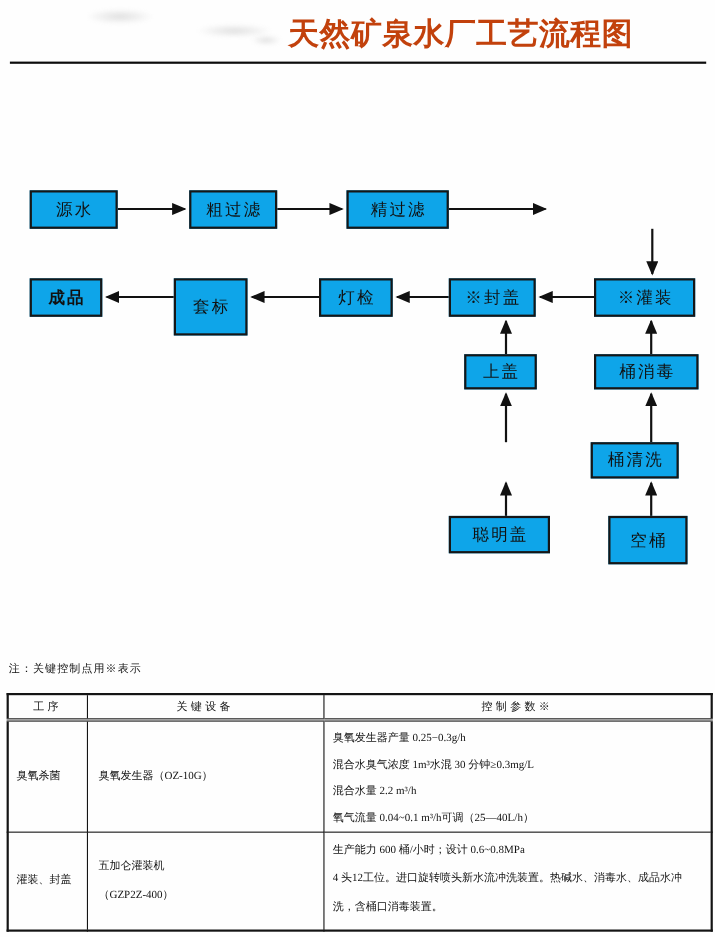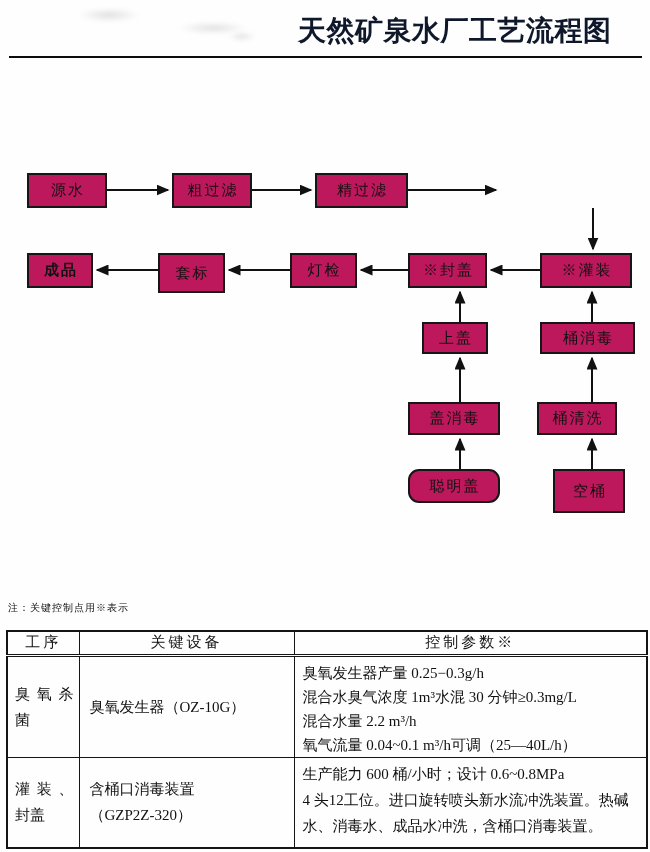--- a/index.html
+++ b/index.html
@@ -3,37 +3,37 @@
 <meta charset="utf-8">
 <style>
   html,body{margin:0;padding:0;background:#e8e8e8;}
   .page{
     position:relative;width:650px;height:852px;background:#fefefe;
     font-family:"Liberation Serif","DejaVu Serif",serif;color:#111;
     overflow:hidden;margin:0 auto;
   }
   .title{
     position:absolute;left:262px;top:12px;font-size:28px;font-weight:bold;
-    letter-spacing:0.5px;white-space:nowrap;color:#0f172a;margin-left:36px;
+    letter-spacing:0.5px;white-space:nowrap;color:#c2410c;
   }
   .rule{position:absolute;left:9px;top:56px;width:633px;height:2px;background:#0c0c0c;}
   .smudge{position:absolute;border-radius:50%;filter:blur(2px);opacity:.45;
     background:radial-gradient(ellipse,#b9b9b9 0%,rgba(230,230,230,0) 70%);}
   .flow-arrows{position:absolute;left:0;top:0;width:650px;height:852px;}
   .node{
-    position:absolute;border:2px solid #161616;background:#be185d;
+    position:absolute;border:2px solid #161616;background:#0ea5e9;
     display:flex;align-items:center;justify-content:center;
     font-size:15px;letter-spacing:2px;padding-left:2px;box-sizing:border-box;
     white-space:nowrap;
   }
   .note{position:absolute;left:8px;top:601px;font-size:10px;letter-spacing:1px;}
   table.params{
     position:absolute;left:6px;top:630px;width:640px;
     border-collapse:collapse;table-layout:fixed;
-    border:2px solid #141414;font-size:15px;
+    border:2px solid #141414;font-size:10px;
   }
   table.params th,table.params td{border:1px solid #141414;box-sizing:border-box;}
   table.params th{
     font-weight:normal;text-align:center;height:23px;letter-spacing:3px;
     border-bottom:3px double #141414;padding:1px 0 2px 0;
   }
   td.c-process{
     width:72px;vertical-align:middle;text-align:justify;text-justify:inter-ideograph;
     padding:0 5px 0 7px;word-break:break-all;line-height:26px;
   }
@@ -77,32 +77,31 @@
       <line x1="592" y1="402" x2="592" y2="358"></line>
       <line x1="592" y1="469" x2="592" y2="439"></line>
     </g>
   </svg>
 
   <div class="node" style="left:27px;top:173px;width:80px;height:35px;">源水</div>
   <div class="node" style="left:315px;top:173px;width:93px;height:35px;">精过滤</div>
   <div class="node" style="left:172px;top:173px;width:80px;height:35px;">粗过滤</div>
 
   <div class="node" style="left:27px;top:253px;width:66px;height:35px;font-weight:bold;">成品</div>
-  <div class="node" style="left:158px;top:253px;width:67px;height:40px;">套标</div>
+  <div class="node" style="left:158px;top:253px;width:67px;height:52px;">套标</div>
   <div class="node" style="left:290px;top:253px;width:67px;height:35px;">灯检</div>
   <div class="node" style="left:408px;top:253px;width:79px;height:35px;">※封盖</div>
   <div class="node" style="left:540px;top:253px;width:92px;height:35px;">※灌装</div>
 
   <div class="node" style="left:422px;top:322px;width:66px;height:32px;">上盖</div>
   <div class="node" style="left:540px;top:322px;width:95px;height:32px;">桶消毒</div>
 
-  <div class="node" style="left:408px;top:402px;width:92px;height:33px;">盖消毒</div>
   <div class="node" style="left:537px;top:402px;width:80px;height:33px;">桶清洗</div>
 
-  <div class="node" style="left:408px;top:469px;width:92px;height:34px;border-radius:11px;">聪明盖</div>
+  <div class="node" style="left:408px;top:469px;width:92px;height:34px;">聪明盖</div>
   <div class="node" style="left:553px;top:469px;width:72px;height:44px;">空桶</div>
 
   <div class="note">注：关键控制点用※表示</div>
 
   <table class="params">
     <colgroup>
       <col style="width:72px">
         <col style="width:215px">
         <col style="width:353px">
     </colgroup>
@@ -122,22 +121,22 @@
         <td class="c-param">
           <div class="pline">臭氧发生器产量 0.25−0.3g/h</div>
           <div class="pline">混合水臭气浓度 1m³水混 30 分钟≥0.3mg/L</div>
           <div class="pline">混合水量 2.2 m³/h</div>
           <div class="pline">氧气流量 0.04~0.1 m³/h可调（25—40L/h）</div>
         </td>
       </tr>
       <tr class="r2">
         <td class="c-process">灌装、封盖</td>
         <td class="c-equip">
-          <div class="pline">含桶口消毒装置</div>
-          <div class="pline">（GZP2Z-320）</div>
+          <div class="pline">五加仑灌装机</div>
+          <div class="pline">（GZP2Z-400）</div>
         </td>
         <td class="c-param">
           <div class="pline">生产能力 600 桶/小时；设计 0.6~0.8MPa</div>
           <div class="pline">4 头12工位。进口旋转喷头新水流冲洗装置。热碱水、消毒水、成品水冲洗，含桶口消毒装置。</div>
         </td>
       </tr>
     </tbody>
   </table>
 
 </div>

